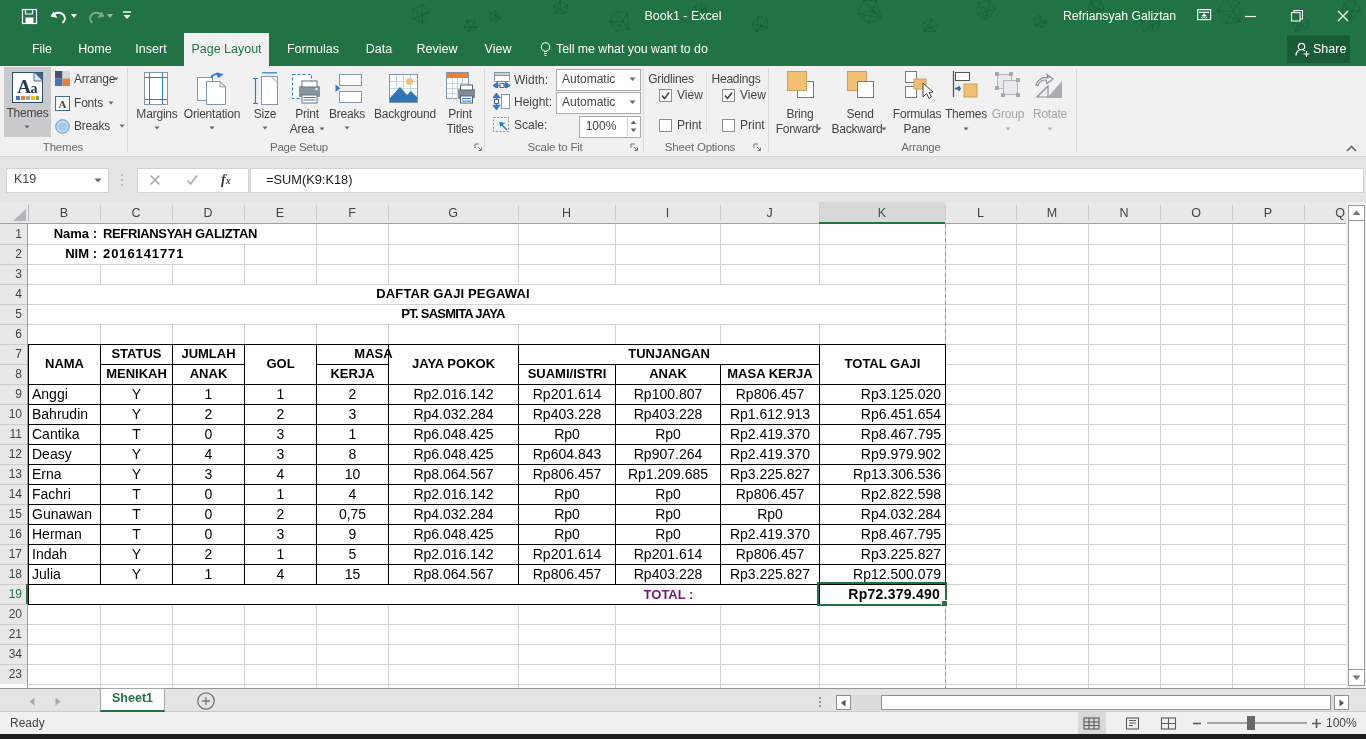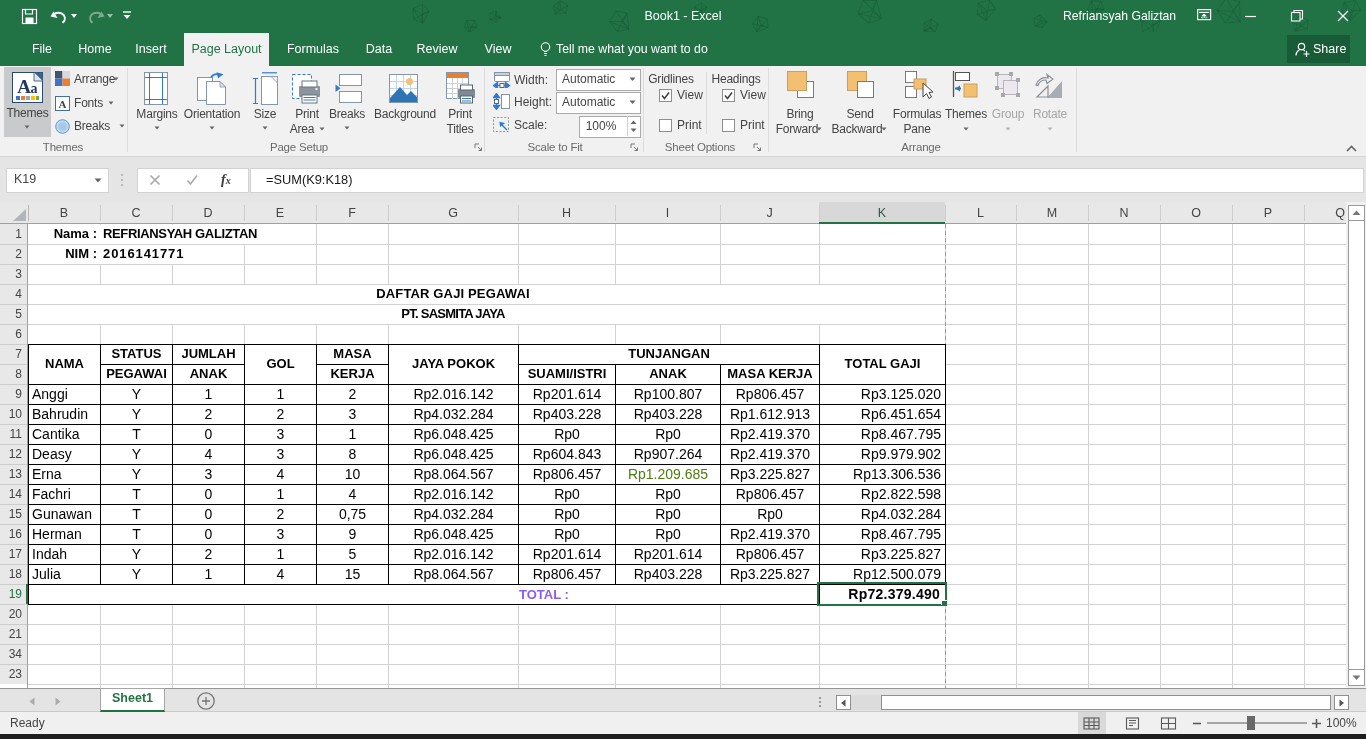--- a/index.html
+++ b/index.html
@@ -672,25 +672,25 @@
 <div style="position:absolute;left:244px;top:344px;width:1px;height:241px;background:#000;"></div>
 <div style="position:absolute;left:316px;top:344px;width:1px;height:241px;background:#000;"></div>
 <div style="position:absolute;left:388px;top:344px;width:1px;height:241px;background:#000;"></div>
 <div style="position:absolute;left:518px;top:344px;width:1px;height:241px;background:#000;"></div>
 <div style="position:absolute;left:615px;top:364px;width:1px;height:221px;background:#000;"></div>
 <div style="position:absolute;left:720px;top:364px;width:1px;height:221px;background:#000;"></div>
 <div style="position:absolute;left:819px;top:344px;width:1px;height:261px;background:#000;"></div>
 <div style="position:absolute;left:945px;top:344px;width:1px;height:261px;background:#000;"></div>
 <div style="position:absolute;left:28px;top:344px;width:73px;height:40px;line-height:40px;font-size:13px;font-weight:bold;color:#000;text-align:center;">NAMA</div>
 <div style="position:absolute;left:100px;top:344px;width:73px;height:20px;line-height:20px;font-size:13px;font-weight:bold;color:#000;text-align:center;">STATUS</div>
-<div style="position:absolute;left:100px;top:364px;width:73px;height:20px;line-height:20px;font-size:13px;font-weight:bold;color:#000;text-align:center;">PEGAWAI</div>
+<div style="position:absolute;left:100px;top:364px;width:73px;height:20px;line-height:20px;font-size:13px;font-weight:bold;color:#000;text-align:center;">MENIKAH</div>
 <div style="position:absolute;left:172px;top:344px;width:73px;height:20px;line-height:20px;font-size:13px;font-weight:bold;color:#000;text-align:center;">JUMLAH</div>
 <div style="position:absolute;left:172px;top:364px;width:73px;height:20px;line-height:20px;font-size:13px;font-weight:bold;color:#000;text-align:center;">ANAK</div>
 <div style="position:absolute;left:244px;top:344px;width:73px;height:40px;line-height:40px;font-size:13px;font-weight:bold;color:#000;text-align:center;">GOL</div>
-<div style="position:absolute;left:316px;top:344px;width:73px;height:20px;line-height:20px;font-size:13px;font-weight:bold;color:#000;text-align:center;">MASA</div>
+<div style="position:absolute;left:316px;top:344px;width:73px;height:20px;line-height:20px;font-size:13px;font-weight:bold;color:#000;text-align:center;padding-left:21px;">MASA</div>
 <div style="position:absolute;left:316px;top:364px;width:73px;height:20px;line-height:20px;font-size:13px;font-weight:bold;color:#000;text-align:center;">KERJA</div>
 <div style="position:absolute;left:388px;top:344px;width:131px;height:40px;line-height:40px;font-size:13px;font-weight:bold;color:#000;text-align:center;">JAYA POKOK</div>
 <div style="position:absolute;left:518px;top:344px;width:302px;height:20px;line-height:20px;font-size:13px;font-weight:bold;color:#000;text-align:center;">TUNJANGAN</div>
 <div style="position:absolute;left:518px;top:364px;width:98px;height:20px;line-height:20px;font-size:13px;font-weight:bold;color:#000;text-align:center;">SUAMI/ISTRI</div>
 <div style="position:absolute;left:615px;top:364px;width:106px;height:20px;line-height:20px;font-size:13px;font-weight:bold;color:#000;text-align:center;">ANAK</div>
 <div style="position:absolute;left:720px;top:364px;width:100px;height:20px;line-height:20px;font-size:13px;font-weight:bold;color:#000;text-align:center;">MASA KERJA</div>
 <div style="position:absolute;left:819px;top:344px;width:127px;height:40px;line-height:40px;font-size:13px;font-weight:bold;color:#000;text-align:center;">TOTAL GAJI</div>
 <div style="position:absolute;left:32px;top:385px;width:66px;height:19px;line-height:19px;font-size:14px;color:#000;">Anggi</div>
 <div style="position:absolute;left:100px;top:385px;width:73px;height:19px;line-height:19px;font-size:14px;color:#000;text-align:center;">Y</div>
 <div style="position:absolute;left:172px;top:385px;width:73px;height:19px;line-height:19px;font-size:14px;color:#000;text-align:center;">1</div>
@@ -731,21 +731,21 @@
 <div style="position:absolute;left:615px;top:445px;width:106px;height:19px;line-height:19px;font-size:14px;color:#000;text-align:center;">Rp907.264</div>
 <div style="position:absolute;left:720px;top:445px;width:100px;height:19px;line-height:19px;font-size:14px;color:#000;text-align:center;">Rp2.419.370</div>
 <div style="position:absolute;left:819px;top:445px;width:122px;height:19px;line-height:19px;font-size:14px;color:#000;text-align:right;">Rp9.979.902</div>
 <div style="position:absolute;left:32px;top:465px;width:66px;height:19px;line-height:19px;font-size:14px;color:#000;">Erna</div>
 <div style="position:absolute;left:100px;top:465px;width:73px;height:19px;line-height:19px;font-size:14px;color:#000;text-align:center;">Y</div>
 <div style="position:absolute;left:172px;top:465px;width:73px;height:19px;line-height:19px;font-size:14px;color:#000;text-align:center;">3</div>
 <div style="position:absolute;left:244px;top:465px;width:73px;height:19px;line-height:19px;font-size:14px;color:#000;text-align:center;">4</div>
 <div style="position:absolute;left:316px;top:465px;width:73px;height:19px;line-height:19px;font-size:14px;color:#000;text-align:center;">10</div>
 <div style="position:absolute;left:388px;top:465px;width:131px;height:19px;line-height:19px;font-size:14px;color:#000;text-align:center;">Rp8.064.567</div>
 <div style="position:absolute;left:518px;top:465px;width:98px;height:19px;line-height:19px;font-size:14px;color:#000;text-align:center;">Rp806.457</div>
-<div style="position:absolute;left:615px;top:465px;width:106px;height:19px;line-height:19px;font-size:14px;color:#4d7c0f;text-align:center;">Rp1.209.685</div>
+<div style="position:absolute;left:615px;top:465px;width:106px;height:19px;line-height:19px;font-size:14px;color:#000000;text-align:center;">Rp1.209.685</div>
 <div style="position:absolute;left:720px;top:465px;width:100px;height:19px;line-height:19px;font-size:14px;color:#000;text-align:center;">Rp3.225.827</div>
 <div style="position:absolute;left:819px;top:465px;width:122px;height:19px;line-height:19px;font-size:14px;color:#000;text-align:right;">Rp13.306.536</div>
 <div style="position:absolute;left:32px;top:485px;width:66px;height:19px;line-height:19px;font-size:14px;color:#000;">Fachri</div>
 <div style="position:absolute;left:100px;top:485px;width:73px;height:19px;line-height:19px;font-size:14px;color:#000;text-align:center;">T</div>
 <div style="position:absolute;left:172px;top:485px;width:73px;height:19px;line-height:19px;font-size:14px;color:#000;text-align:center;">0</div>
 <div style="position:absolute;left:244px;top:485px;width:73px;height:19px;line-height:19px;font-size:14px;color:#000;text-align:center;">1</div>
 <div style="position:absolute;left:316px;top:485px;width:73px;height:19px;line-height:19px;font-size:14px;color:#000;text-align:center;">4</div>
 <div style="position:absolute;left:388px;top:485px;width:131px;height:19px;line-height:19px;font-size:14px;color:#000;text-align:center;">Rp2.016.142</div>
 <div style="position:absolute;left:518px;top:485px;width:98px;height:19px;line-height:19px;font-size:14px;color:#000;text-align:center;">Rp0</div>
 <div style="position:absolute;left:615px;top:485px;width:106px;height:19px;line-height:19px;font-size:14px;color:#000;text-align:center;">Rp0</div>
@@ -784,21 +784,21 @@
 <div style="position:absolute;left:32px;top:565px;width:66px;height:19px;line-height:19px;font-size:14px;color:#000;">Julia</div>
 <div style="position:absolute;left:100px;top:565px;width:73px;height:19px;line-height:19px;font-size:14px;color:#000;text-align:center;">Y</div>
 <div style="position:absolute;left:172px;top:565px;width:73px;height:19px;line-height:19px;font-size:14px;color:#000;text-align:center;">1</div>
 <div style="position:absolute;left:244px;top:565px;width:73px;height:19px;line-height:19px;font-size:14px;color:#000;text-align:center;">4</div>
 <div style="position:absolute;left:316px;top:565px;width:73px;height:19px;line-height:19px;font-size:14px;color:#000;text-align:center;">15</div>
 <div style="position:absolute;left:388px;top:565px;width:131px;height:19px;line-height:19px;font-size:14px;color:#000;text-align:center;">Rp8.064.567</div>
 <div style="position:absolute;left:518px;top:565px;width:98px;height:19px;line-height:19px;font-size:14px;color:#000;text-align:center;">Rp806.457</div>
 <div style="position:absolute;left:615px;top:565px;width:106px;height:19px;line-height:19px;font-size:14px;color:#000;text-align:center;">Rp403.228</div>
 <div style="position:absolute;left:720px;top:565px;width:100px;height:19px;line-height:19px;font-size:14px;color:#000;text-align:center;">Rp3.225.827</div>
 <div style="position:absolute;left:819px;top:565px;width:122px;height:19px;line-height:19px;font-size:14px;color:#000;text-align:right;">Rp12.500.079</div>
-<div style="position:absolute;left:519px;top:585px;width:299px;height:19px;line-height:19px;font-size:13px;font-weight:bold;color:#8b5cf6;text-align:left;">TOTAL :</div>
+<div style="position:absolute;left:519px;top:585px;width:299px;height:19px;line-height:19px;font-size:13px;font-weight:bold;color:#701a75;text-align:center;">TOTAL :</div>
 <div style="position:absolute;left:819px;top:585px;width:121px;height:26px;line-height:19px;font-size:14px;font-weight:bold;color:#000;letter-spacing:0.25px;text-align:right;">Rp72.379.490</div>
 <div style="position:absolute;left:817px;top:582px;width:130px;height:24px;border:2px solid #217346;box-sizing:border-box;background:transparent;"></div>
 <div style="position:absolute;left:941px;top:600px;width:6px;height:5px;background:#217346;border-left:1px solid #fff;border-top:1px solid #fff;box-sizing:border-box;"></div>
 <div style="position:absolute;left:1346px;top:202px;width:20px;height:486px;background:#f0f0f0;"></div>
 <div style="position:absolute;left:1348px;top:205px;width:17px;height:16px;background:#fff;border:1px solid #9b9b9b;box-sizing:border-box;"></div>
 <svg style="position:absolute;left:1352px;top:210px;" width="9" height="6" viewBox="0 0 9 6">
     <path d="M4.5,0.5 L8.5,5 L0.5,5 Z" fill="#777"></path>
   </svg>
 <div style="position:absolute;left:1348px;top:220px;width:17px;height:450px;background:#fff;border:1px solid #9b9b9b;box-sizing:border-box;"></div>
 <div style="position:absolute;left:1348px;top:669px;width:17px;height:17px;background:#fff;border:1px solid #9b9b9b;box-sizing:border-box;"></div>

